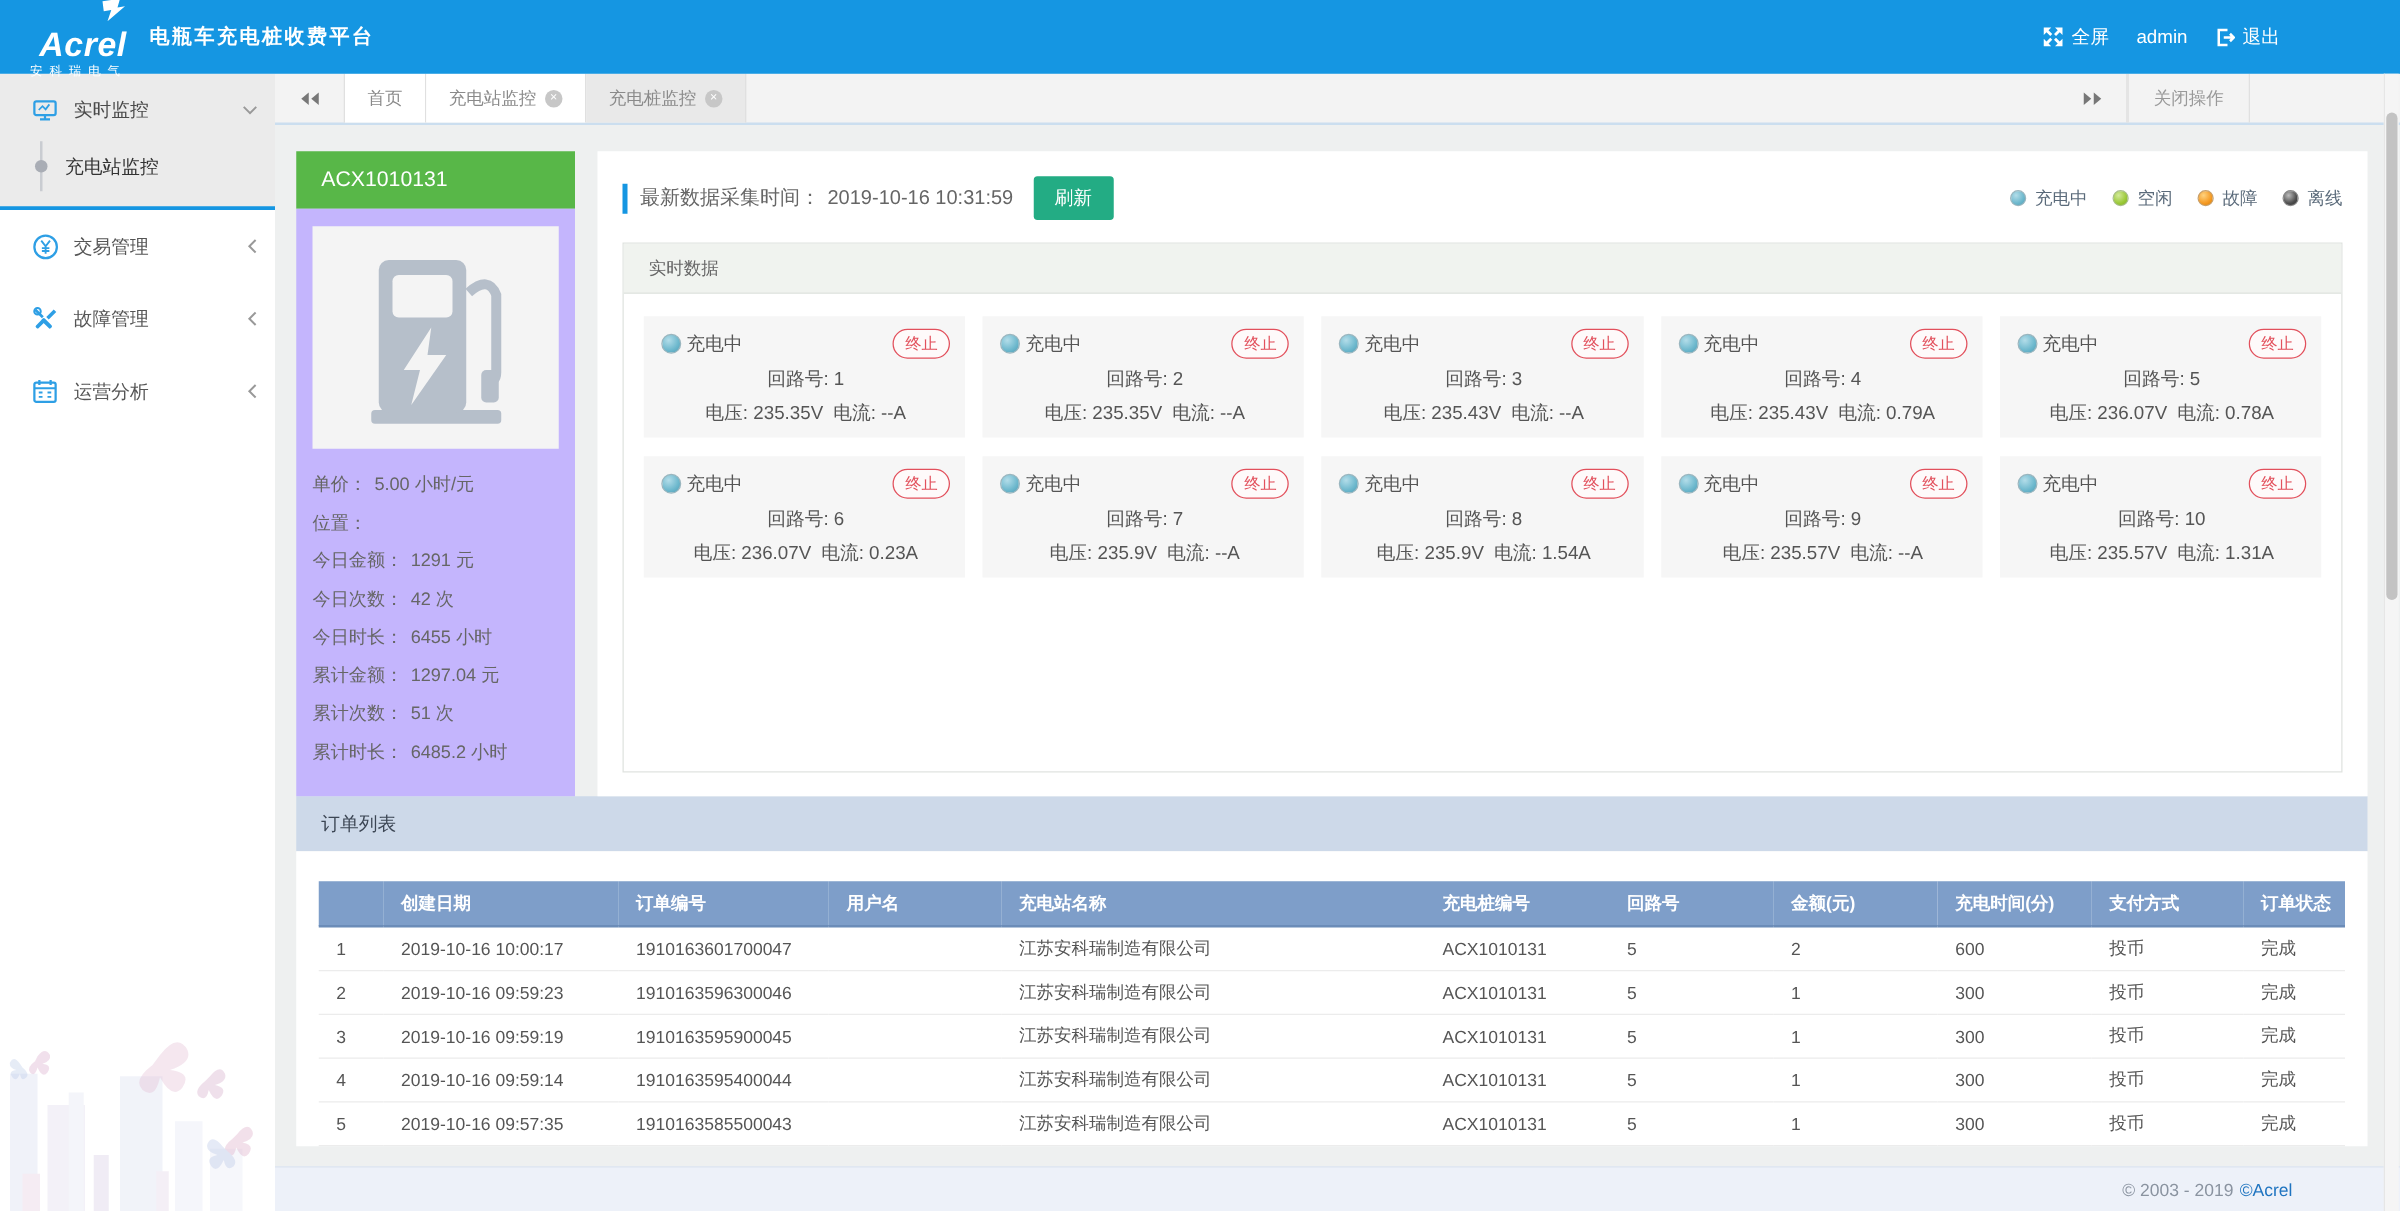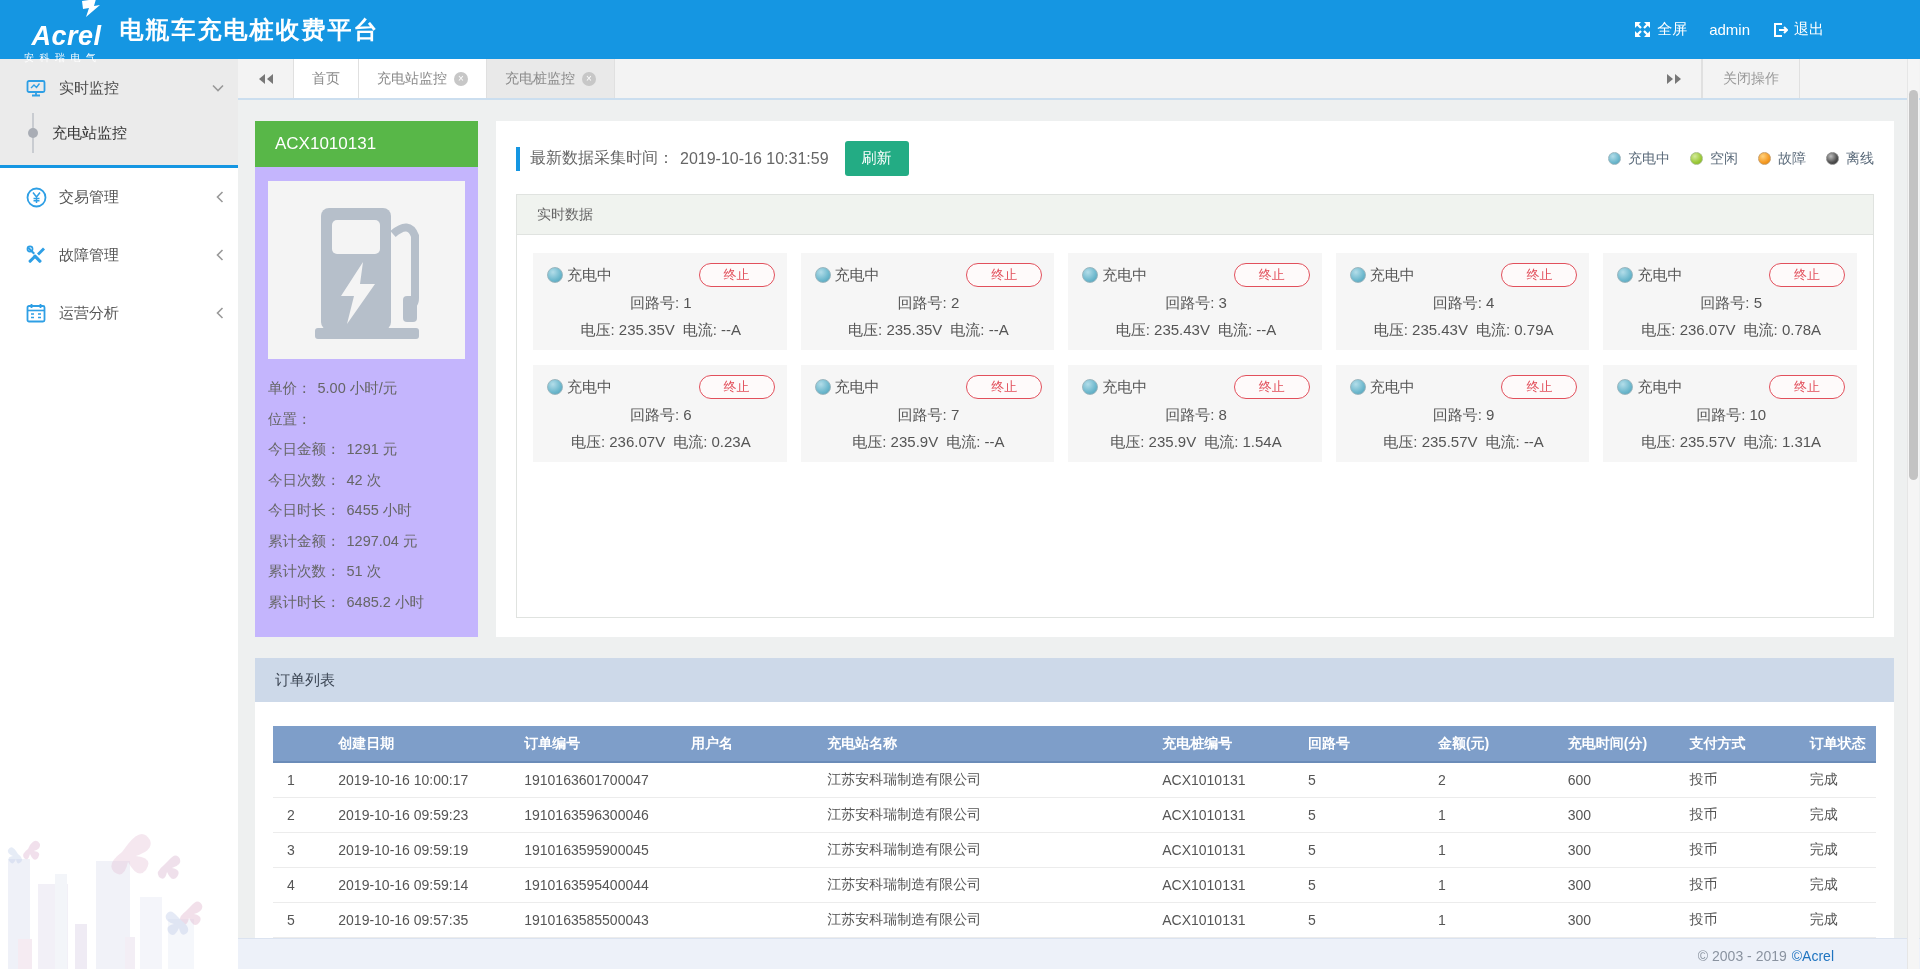--- a/index.html
+++ b/index.html
@@ -5,29 +5,29 @@
   * { box-sizing: border-box; margin: 0; padding: 0; }
   html, body { width: 1920px; height: 969px; overflow: hidden; }
   body { font-family: "Liberation Sans", "DejaVu Sans", sans-serif; background: #eef0f0; color: #555; }
 
   
   .topbar { height: 59px; background: #1596e2; display: flex; align-items: center; padding: 0 0 0 24px; position: relative; z-index: 5; }
   .logo { color: #fff; line-height: 1; }
   .logo-row { display: flex; align-items: flex-end; gap: 4px; flex-direction: column; }
   .logo-word { font-size: 27px; font-weight: bold; font-style: italic; letter-spacing: 0.5px; }
   .logo-sub { font-size: 10px; letter-spacing: 5.5px; margin-top: 3px; }
-  .app-title { color: #fff; font-size: 24px; font-weight: bold; margin-left: 18px; letter-spacing: 2px; }
+  .app-title { color: #fff; font-size: 16px; font-weight: bold; margin-left: 18px; letter-spacing: 2px; }
   .topbar-right { margin-left: auto; margin-right: 90px; display: flex; align-items: center; gap: 10px; color: #fff; font-size: 15px; }
   .topbar-right .hitem { display: flex; align-items: center; gap: 6px; cursor: pointer; padding: 0 6px; }
 
   
   .layout { display: flex; height: 910px; }
 
   
-  .sidebar { width: 238px; background: #fff; position: relative; flex: none; overflow: hidden; }
+  .sidebar { width: 220px; background: #fff; position: relative; flex: none; overflow: hidden; }
   .menu-group-active { background: #ebebeb; border-bottom: 3px solid #1596e2; padding: 6px 0 10px; }
   .menu-item { display: flex; align-items: center; height: 46px; padding: 0 14px 0 25px; font-size: 15px; color: #4a4a4a; cursor: pointer; }
   .menu-item .mi-icon { width: 22px; height: 22px; margin-right: 12px; flex: none; display: flex; align-items: center; justify-content: center; }
   .menu-item .chev { margin-left: auto; color: #9a9a9a; display: flex; }
   .menu-collapsed { height: 58px; color: #555; }
   .submenu-item { display: flex; align-items: center; height: 44px; padding-left: 26px; font-size: 15px; color: #333; cursor: pointer; position: relative; }
   .timeline { width: 14px; height: 44px; position: relative; margin-right: 12px; flex: none; }
   .timeline:before { content: ""; position: absolute; left: 6px; top: 2px; bottom: 2px; width: 2px; background: #c9ccd1; }
   .timeline:after { content: ""; position: absolute; left: 2px; top: 17px; width: 10px; height: 10px; border-radius: 50%; background: #a9adb5; }
   .watermark { position: absolute; left: 0; bottom: 0; }
@@ -74,27 +74,27 @@
   .dot-offline  { background: radial-gradient(circle at 35% 30%, #bdbdbd, #4f4f4f 60%, #2e2e2e); border: 1px solid #8a8a8a; }
 
   .rt-box { margin: 0 20px 20px; border: 1px solid #e0e3e0; height: 424px; }
   .rt-header { height: 40px; line-height: 39px; background: #f0f3ef; border-bottom: 1px solid #e0e3e0; font-size: 14px; color: #666; padding-left: 20px; }
   .rt-body { padding: 18px 16px; }
   .cards { display: grid; grid-template-columns: repeat(5, 1fr); gap: 15px 14px; }
   .ccard { background: #f6f6f6; height: 97px; padding: 10px 12px 10px 14px; position: relative; font-size: 15px; color: #555; }
   .ccard .c-top { display: flex; align-items: center; }
   .ccard .cdot { width: 16px; height: 16px; margin-right: 4px; flex: none; }
   .ccard .c-status { font-size: 15px; color: #555; }
-  .terminate-btn { margin-left: auto; border: 1px solid #e2505c; color: #e2505c; background: #fefafa; font-size: 13px; padding: 2px 24px; border-radius: 12px; cursor: pointer; font-family: inherit; }
+  .terminate-btn { margin-left: auto; border: 1px solid #e2505c; color: #e2505c; background: #fefafa; font-size: 13px; padding: 2px 9px; border-radius: 12px; cursor: pointer; font-family: inherit; }
   .ccard .c-mid { text-align: center; margin-top: 7px; }
   .ccard .c-bot { text-align: center; margin-top: 8px; white-space: nowrap; }
   .ccard .sep { display: inline-block; width: 8px; }
 
   
-  .orders-panel { margin-top: 21px; }
+  .orders-panel { }
   .orders-header { height: 44px; background: #cdd9e9; color: #3c4654; font-size: 15px; display: flex; align-items: center; padding-left: 20px; }
   .orders-body { background: #fff; padding: 24px 18px 0; }
   table.orders { width: 100%; border-collapse: collapse; table-layout: fixed; font-size: 14px; color: #555; }
   table.orders th { background: #7e9ec9; color: #fff; font-weight: bold; text-align: left; height: 36px; padding: 0 10px 0 14px; border-bottom: 2px solid #6b8cb8; }
   table.orders td { height: 35px; padding: 0 10px 0 14px; border-bottom: 1px solid #ececec; background: #fff; white-space: nowrap; overflow: hidden; }
   td.idx { text-align: left; padding-left: 20px; }
 
   
   .app-footer { height: 36px; background: #edf1f9; border-top: 1px solid #dbe3f0; display: flex; align-items: center; justify-content: flex-end; padding-right: 86px; font-size: 14px; color: #8a93a0; flex: none; }
   .brand-link { color: #1f74c0; margin-left: 5px; cursor: pointer; }

